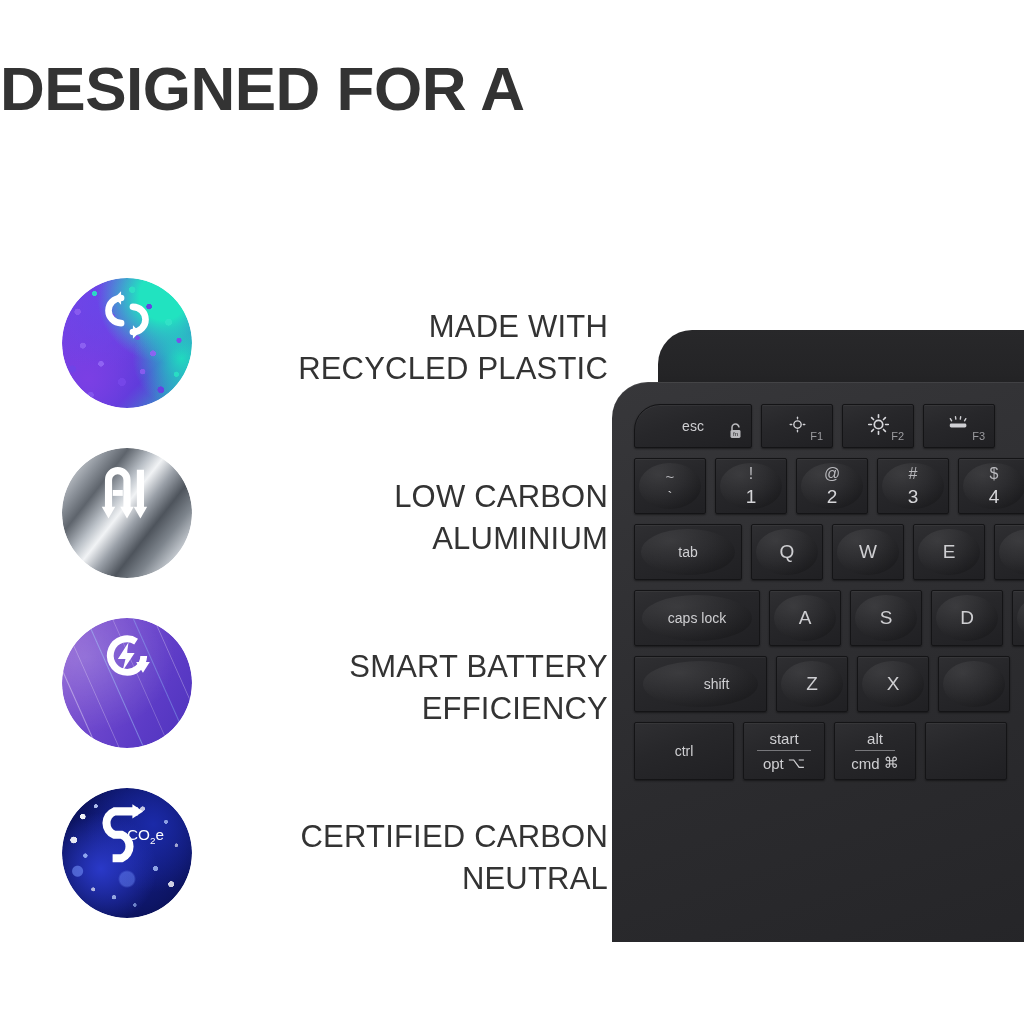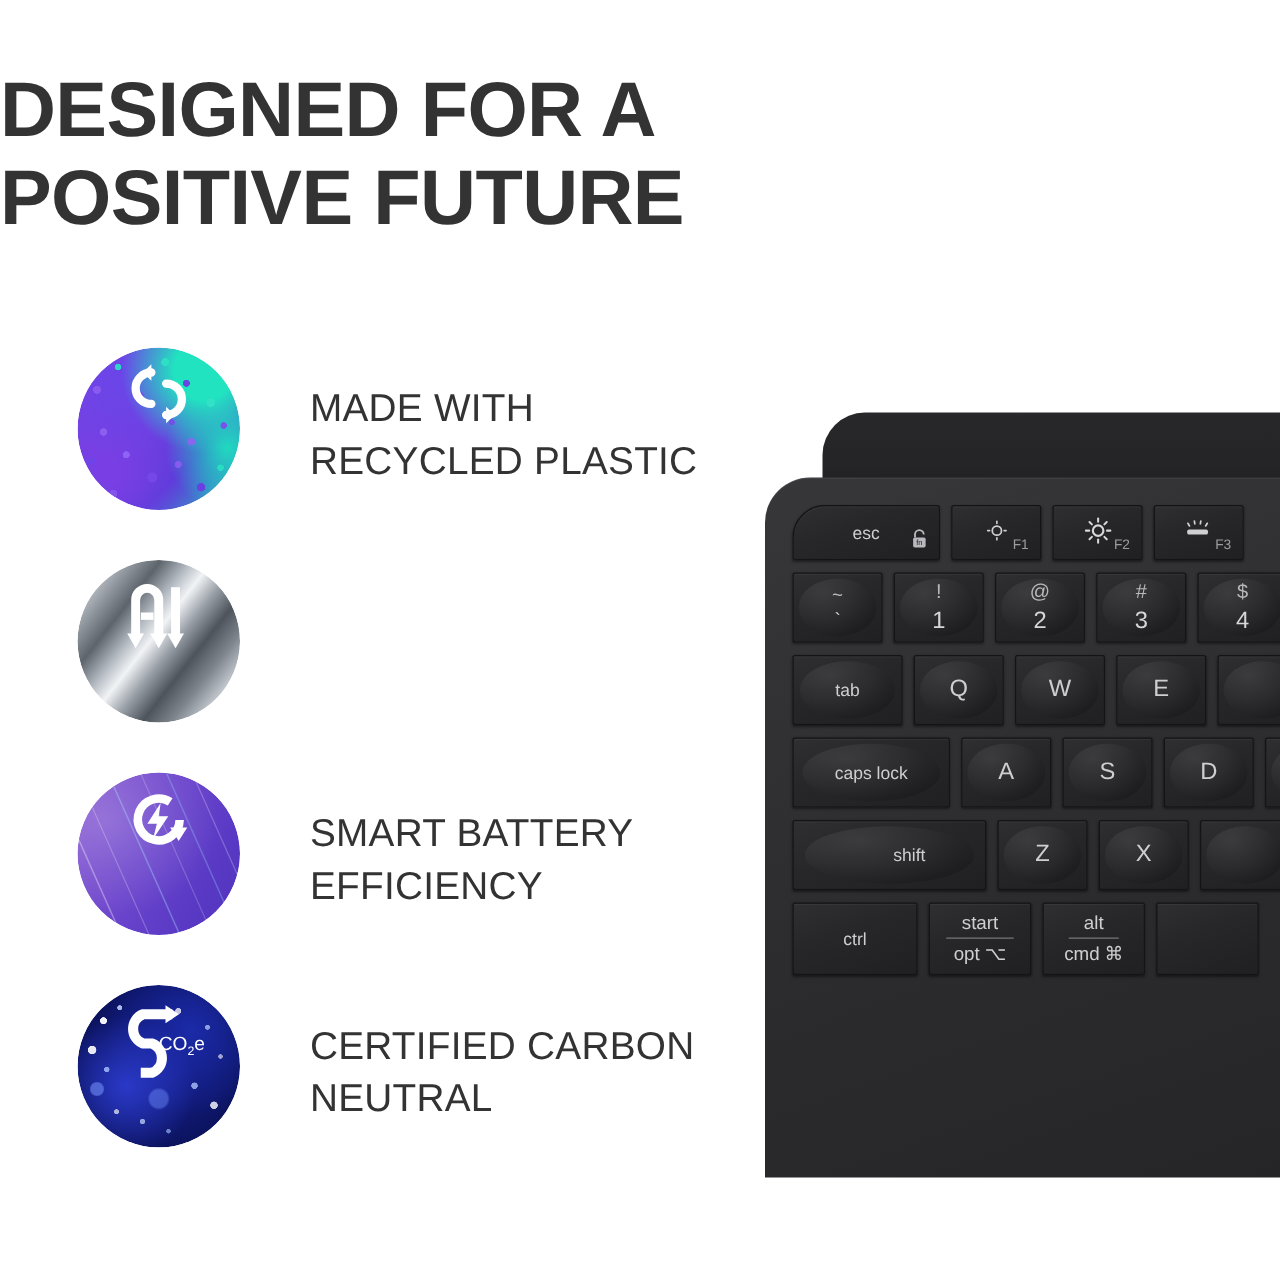--- a/index.html
+++ b/index.html
@@ -70,21 +70,21 @@
     position: absolute;
     left: 186px;
     top: 28px;
     width: 360px;
     color: #333333;
     font-size: 31px;
     line-height: 42px;
     font-weight: 400;
     letter-spacing: 0.2px;
   }
-  .feature-text .ft-line { display: block; white-space: nowrap; }
+  .feature-text .ft-line { display: block; white-space: nowrap; text-align: right; }
 
   
   .art-recycled {
     background:
       radial-gradient(circle at 78% 14%, #21e3c0 0%, #21e3c0 16%, rgba(33,227,192,0) 44%),
       radial-gradient(circle at 92% 62%, rgba(30,224,190,0.95) 0%, rgba(30,224,190,0) 34%),
       radial-gradient(circle at 30% 20%, #6a45e8 0%, rgba(106,69,232,0) 46%),
       radial-gradient(circle at 20% 78%, #7b3fe4 0%, rgba(123,63,228,0) 55%),
       linear-gradient(135deg, #7b46e8 0%, #6b3fe0 42%, #4f3ad6 70%, #22d9bd 100%);
   }
@@ -246,23 +246,23 @@
   .row-fn .key { height: 44px; font-size: 14px; }
   .row-num .key { height: 56px; }
   .row-q   .key { height: 56px; }
   .row-a   .key { height: 56px; }
   .row-z   .key { height: 56px; }
   .row-mod .key { height: 58px; }
 
   .key.w-esc  { width: 118px; justify-content: center; }
   .key.w-fn   { width: 72px; }
   .key.w-1u   { width: 72px; }
-  .key.w-tab  { width: 88px; }
+  .key.w-tab  { width: 108px; }
   .key.w-caps { width: 126px; }
-  .key.w-shift{ width: 155px; padding-left: 32px; }
+  .key.w-shift{ width: 133px; padding-left: 32px; }
   .key.w-ctrl { width: 100px; }
   .key.w-mod  { width: 82px; }
 
   
   .fn-tag {
     position: absolute;
     right: 9px;
     bottom: 5px;
     font-size: 11px;
     color: #9c9ca0;
@@ -312,21 +312,20 @@
   .key.tilde .up { font-size: 15px; }
   .key.tilde .low { font-size: 15px; }
 </style>
 </head>
 <body>
 
 <div id="stage">
 
   <div id="headline">
     <span class="hl-line">DESIGNED FOR A</span>
-    <span class="hl-line">POSITIVE FUTURE</span>
   </div>
 
   <div id="features">
 
     <div class="feature-row">
       <div class="feature-badge">
         <div class="badge-art art-recycled">
           <div class="speckle"></div>
         </div>
         <div class="badge-glyph">
@@ -355,20 +354,24 @@
             <path d="M28 72 L28 38 A11 11 0 0 1 50 38 L50 72" fill="none" stroke="#ffffff" stroke-width="8.5" stroke-linecap="butt"></path>
             <rect x="33" y="50" width="12" height="7" fill="#ffffff"></rect>
 
             <path d="M66 26 L66 72" fill="none" stroke="#ffffff" stroke-width="8.5" stroke-linecap="butt"></path>
 
             <path d="M20 70 L36 70 L28 84 Z" fill="#ffffff"></path>
             <path d="M42 70 L58 70 L50 84 Z" fill="#ffffff"></path>
             <path d="M58 70 L74 70 L66 84 Z" fill="#ffffff"></path>
           </svg>
         </div>
+      </div>
+      <div class="feature-text">
+        <span class="ft-line">LOW CARBON</span>
+        <span class="ft-line">ALUMINIUM</span>
       </div>
     </div>
 
     <div class="feature-row">
       <div class="feature-badge">
         <div class="badge-art art-battery">
           <div class="streaks"></div>
         </div>
         <div class="badge-glyph">
           <svg width="76" height="76" viewBox="0 0 100 100" aria-hidden="true">

